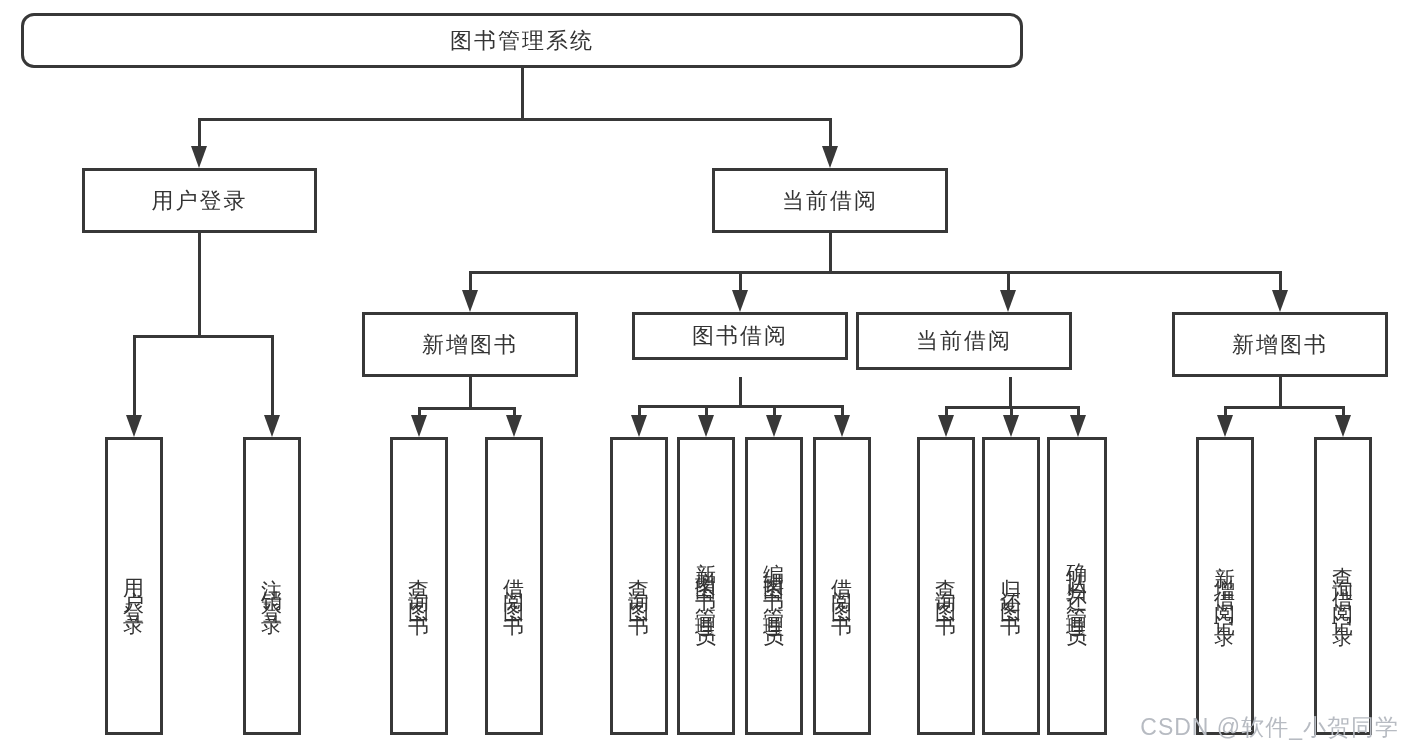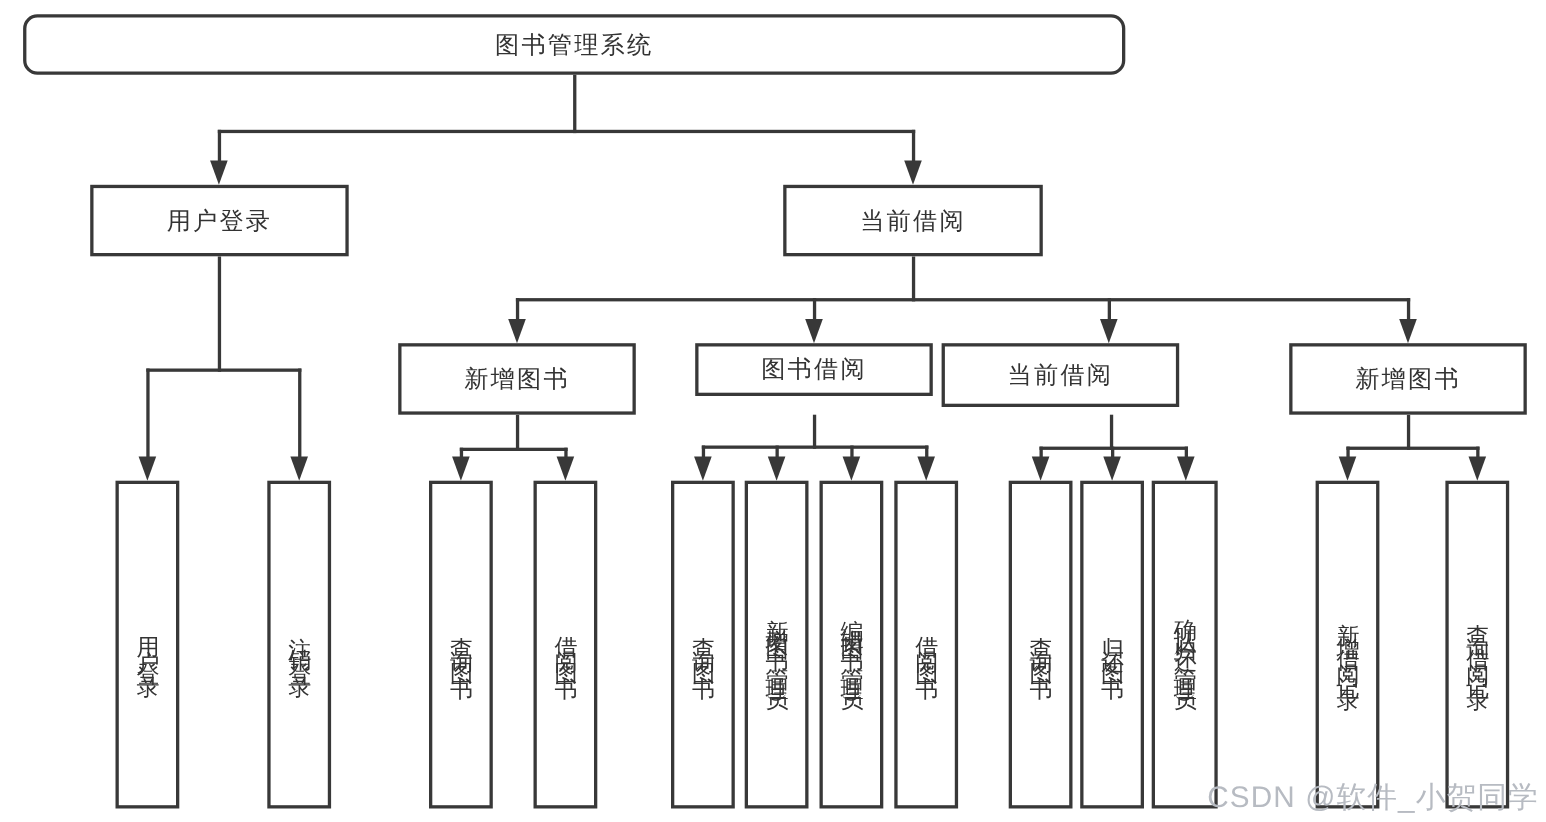--- a/index.html
+++ b/index.html
@@ -49,21 +49,21 @@
     width: 0;
     height: 0;
     border-left: 8px solid transparent;
     border-right: 8px solid transparent;
     border-top: 22px solid #383838;
   }
   .watermark {
     position: absolute;
     right: 6px;
     bottom: 4px;
-    font-size: 27px;
+    font-size: 23px;
     color: #b7bbc2;
     letter-spacing: 1px;
     white-space: nowrap;
   }
 </style>
 </head>
 <body>
 
 <div id="canvas">
   <div id="connectors">

